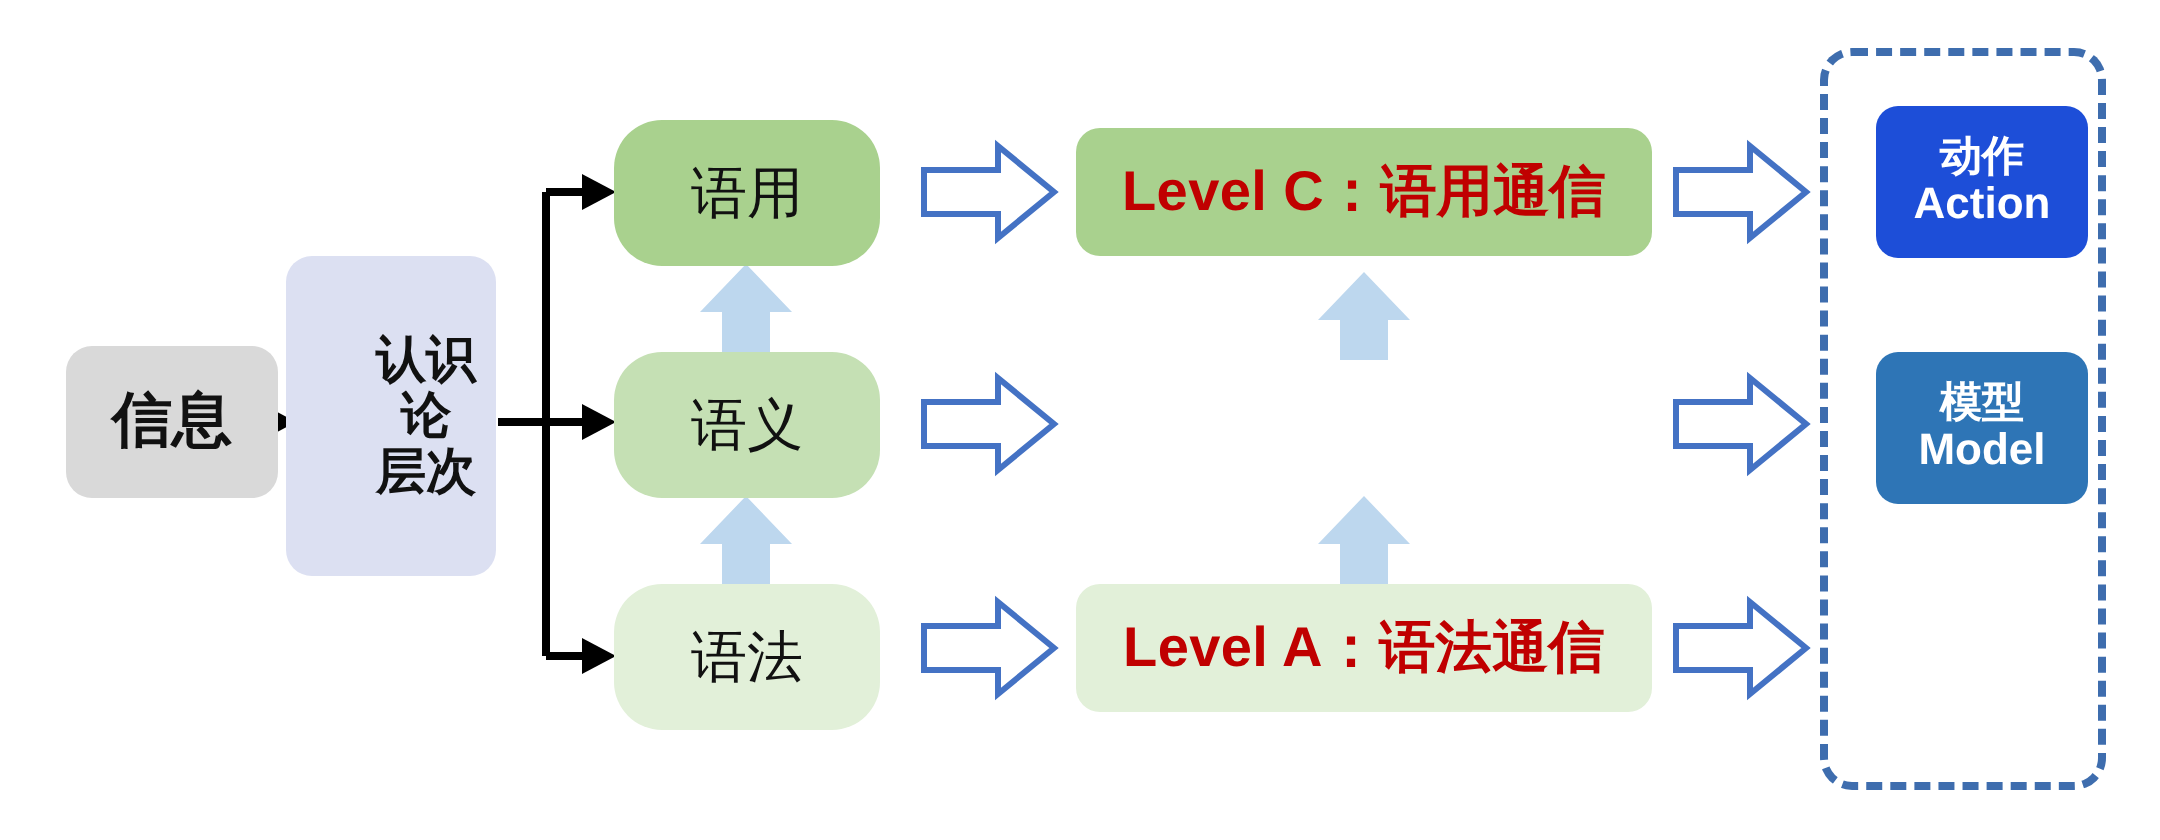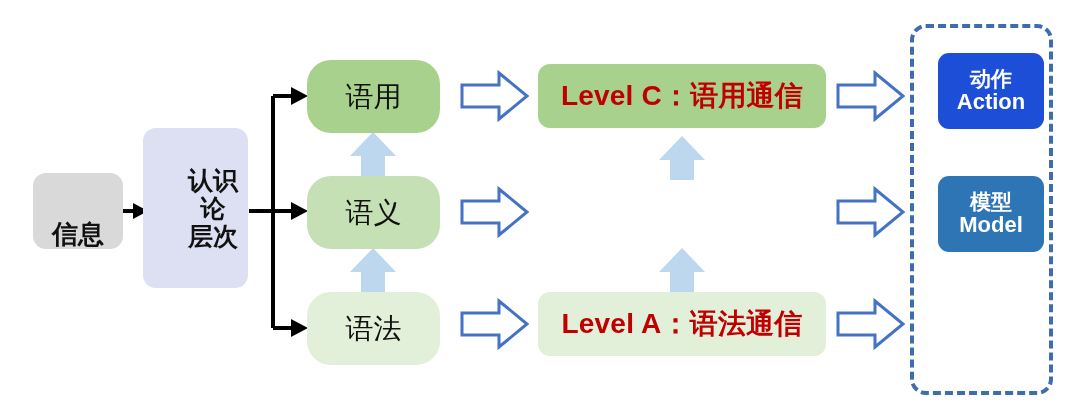--- a/index.html
+++ b/index.html
@@ -4,22 +4,22 @@
 <style>
   html,body{margin:0;padding:0;background:#ffffff;}
   body{width:1080px;height:420px;overflow:hidden;
        font-family:"Liberation Sans","DejaVu Sans",sans-serif;}
   #stage{position:relative;width:1080px;height:420px;background:#fff;}
 
   .box{position:absolute;display:flex;align-items:center;justify-content:center;
        text-align:center;box-sizing:border-box;line-height:1.12;}
 
   
-  .box-info{left:33px;top:173px;width:90px;height:76px;background:#D9D9D9;
-            border-radius:13px;font-size:26px;font-weight:700;color:#111;align-items:flex-end;}
+  .box-info{left:33px;top:173px;width:106px;height:76px;background:#D9D9D9;
+            border-radius:13px;font-size:30px;font-weight:700;color:#111;}
   .box-epi{left:143px;top:128px;width:105px;height:160px;background:#DCE0F2;
            border-radius:13px;font-size:25px;font-weight:700;color:#111;padding-left:35px;}
 
   
   .box-layer{left:307px;width:133px;height:73px;border-radius:24px;
              font-size:28px;font-weight:400;color:#111;}
   .lay-top{top:60px;background:#A9D18E;}
   .lay-mid{top:176px;background:#C5E0B4;}
   .lay-bot{top:292px;background:#E2F0D9;}
 

